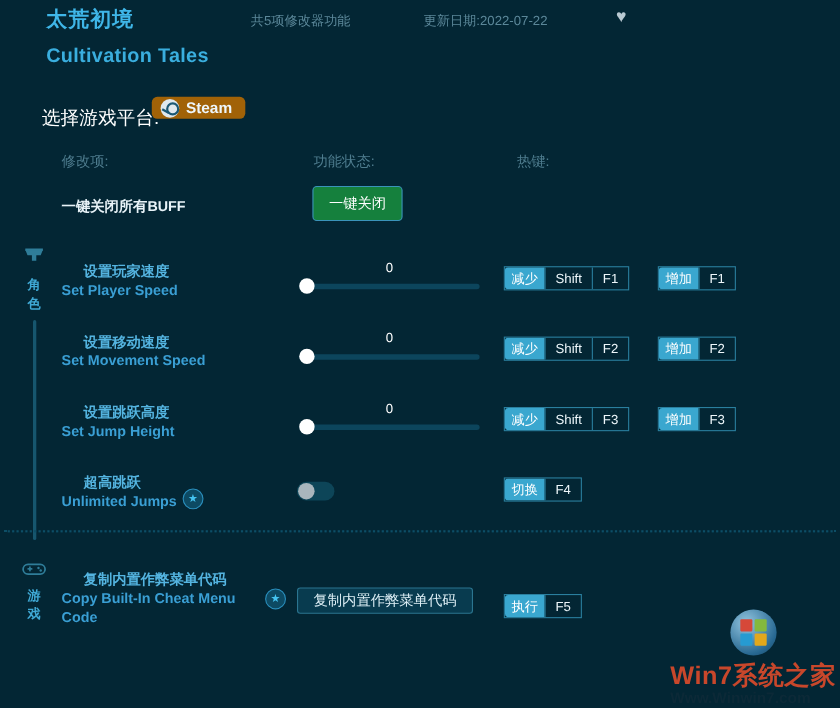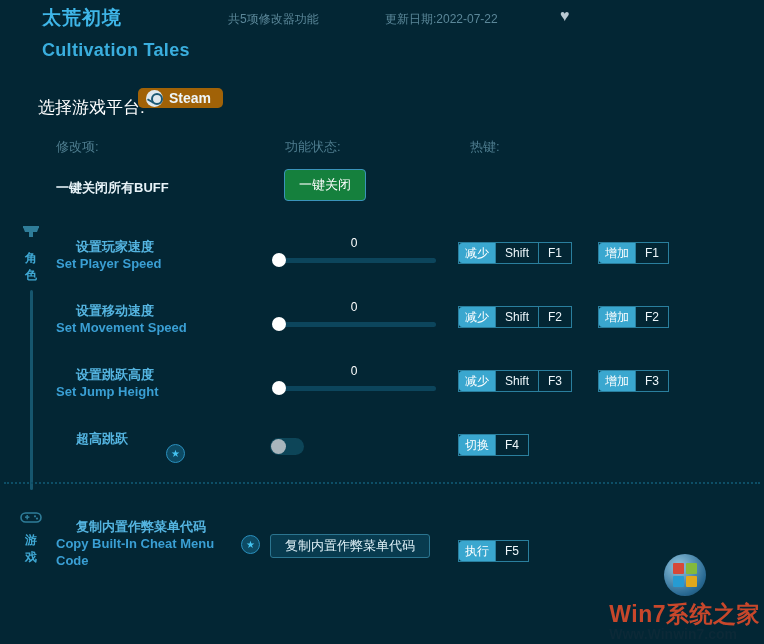--- a/index.html
+++ b/index.html
@@ -304,20 +304,21 @@
     </div>
     <div class="hk" style="left:598px;">
       <span class="hk-act">增加</span>
       <span class="hk-key">F3</span>
     </div>
   </div>
 
   <div class="row" style="top:6px; height:56px;">
     <div class="row-label">
       <div class="row-cn">超高跳跃</div>
+      <div class="row-en">Unlimited Jumps</div>
     </div>
     <div class="star-badge" style="left:166px; top:22px;">★</div>
     <div class="toggle">
       <div class="toggle-knob"></div>
     </div>
     <div class="hk" style="left:458px;">
       <span class="hk-act">切换</span>
       <span class="hk-key">F4</span>
     </div>
   </div>

